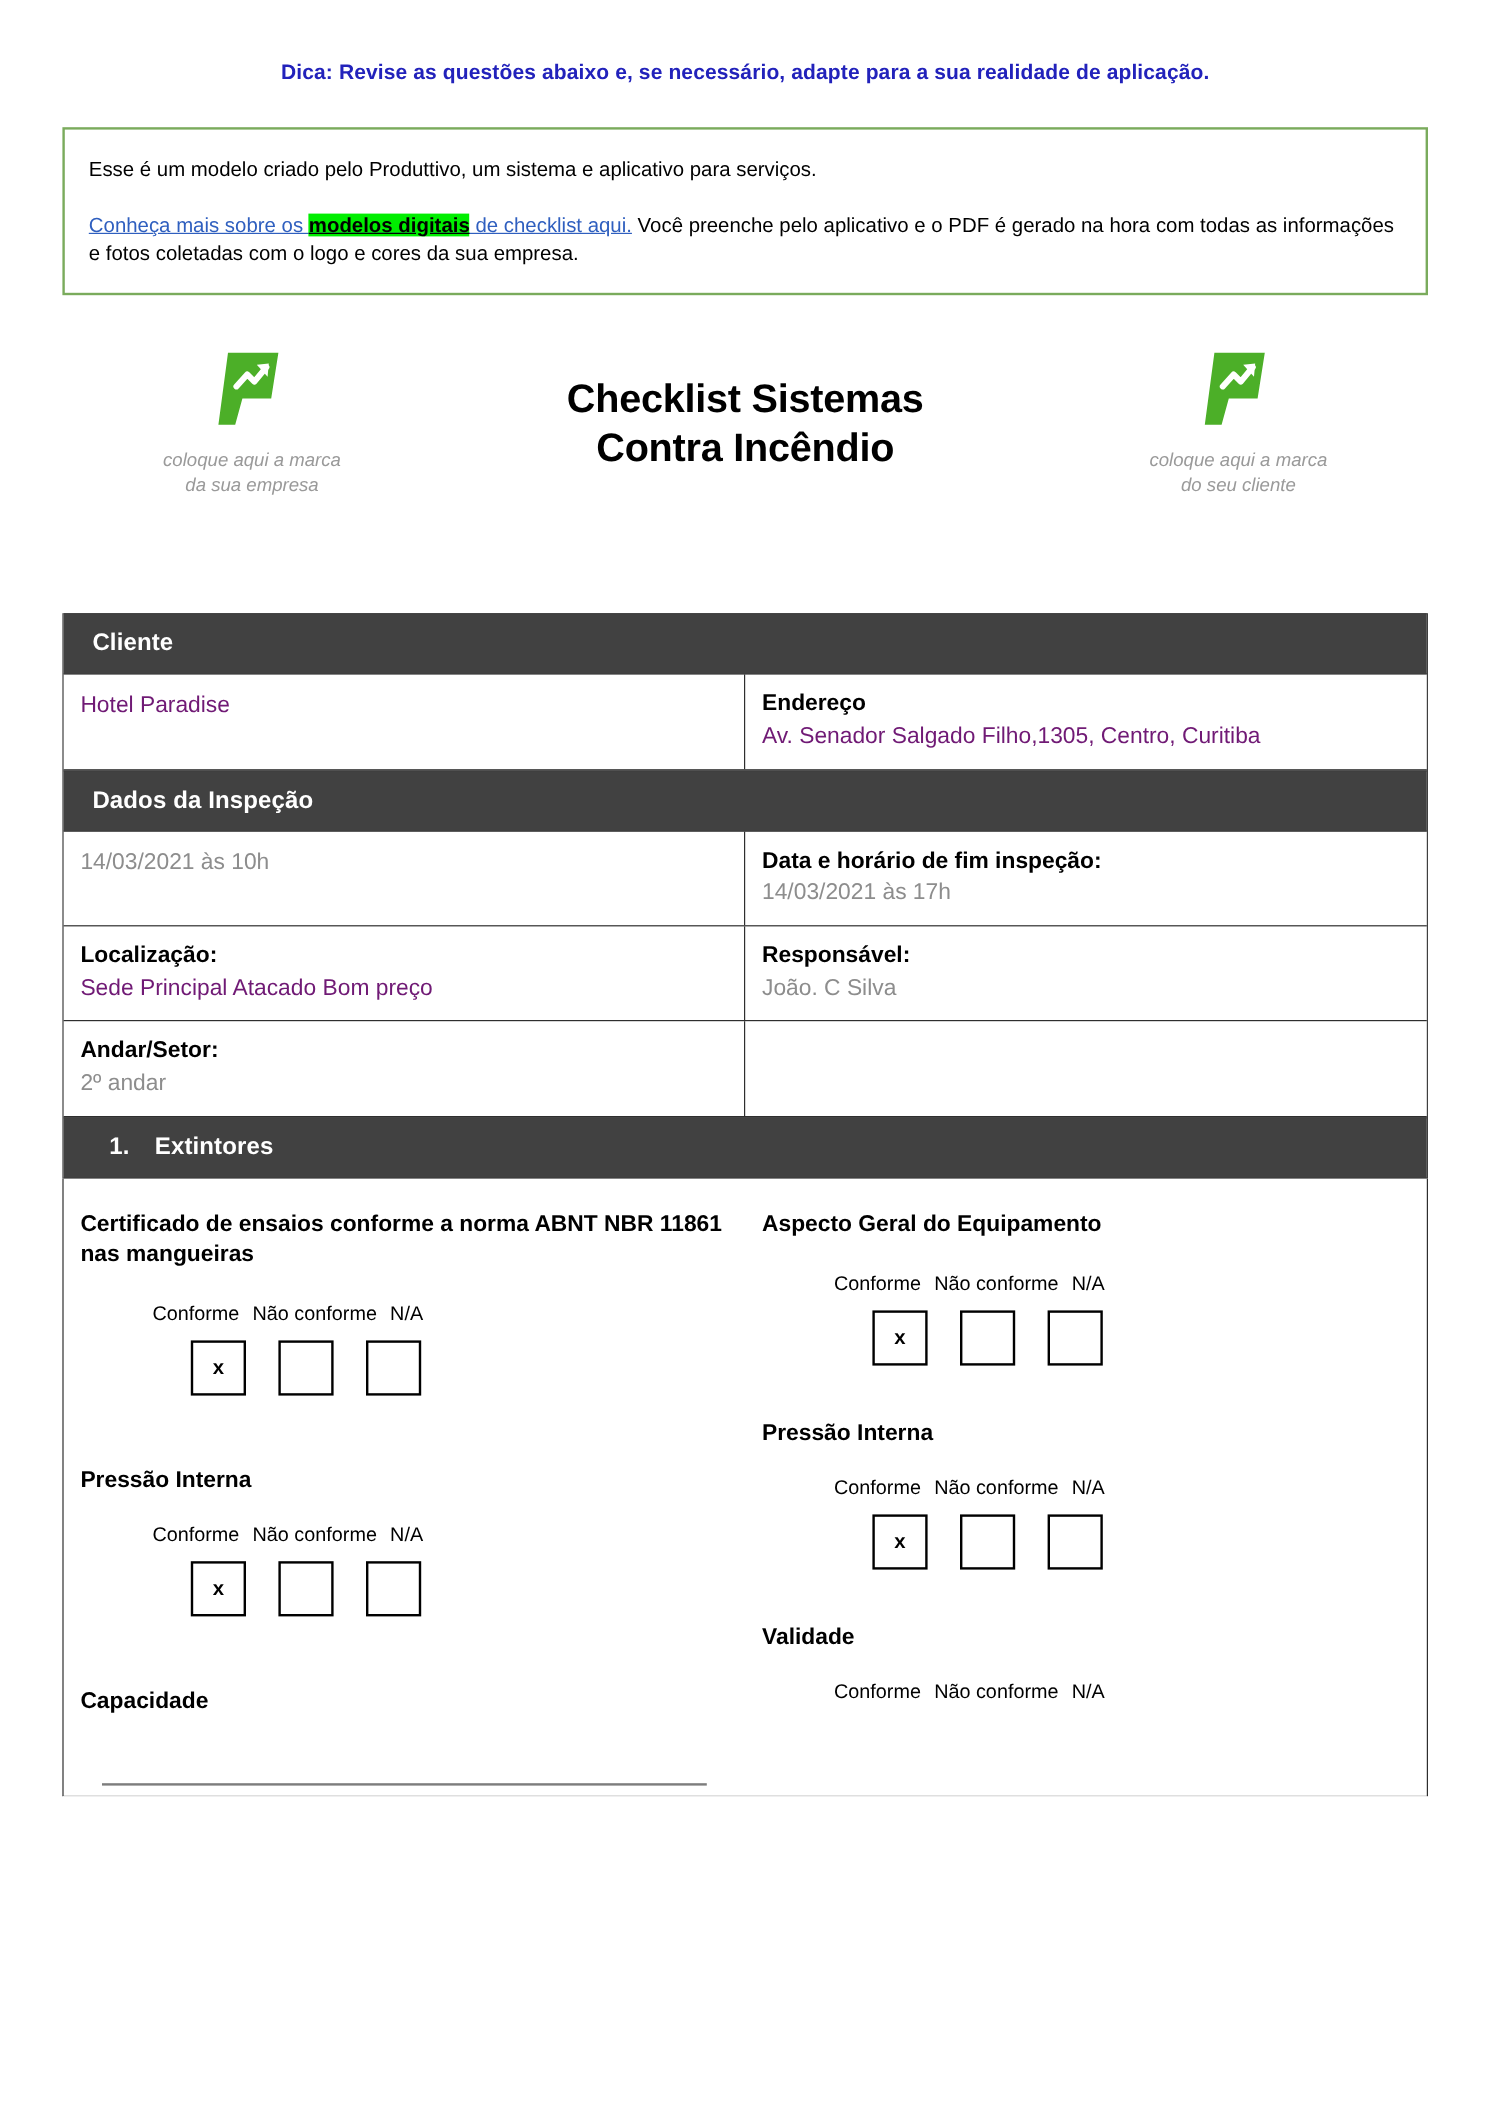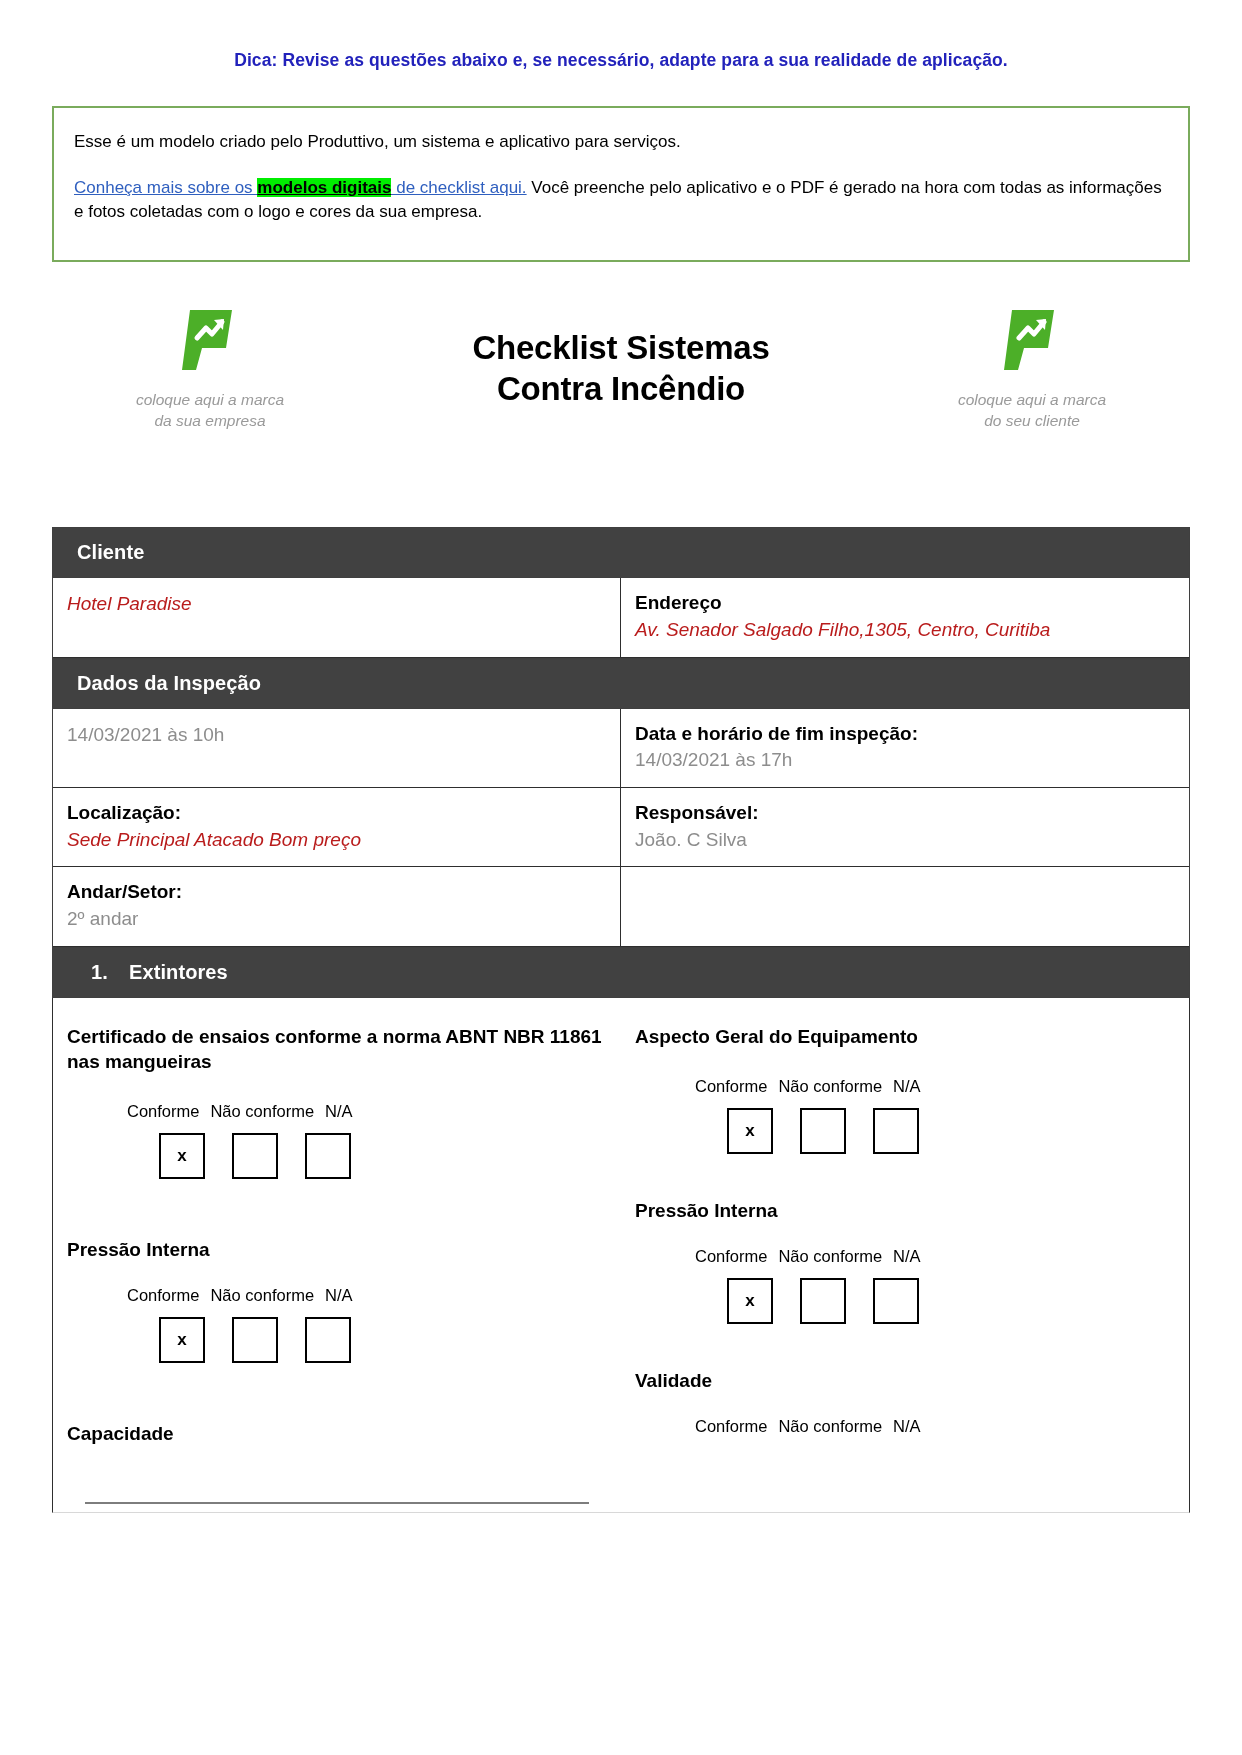--- a/index.html
+++ b/index.html
@@ -33,21 +33,21 @@
     border: 2px solid #7aab5c;
     background: #ffffff;
     padding: 22px 20px 20px 20px;
     min-height: 130px;
   }
   .infobox p {
     margin: 0 0 22px 0;
     font-size: 17px;
     line-height: 1.42;
   }
-  .infobox p:last-child { margin-bottom: 16px; }
+  .infobox p:last-child { margin-bottom: 0; }
   .link {
     color: #2f5fbf;
     text-decoration: underline;
   }
   .link-strong {
     color: #000000;
     font-weight: 700;
     background: #00ee00;
     text-decoration: underline;
   }
@@ -124,21 +124,21 @@
     line-height: 1.35;
     display: block;
   }
   .cell .val {
     font-size: 19px;
     line-height: 1.35;
     display: block;
     margin-top: 1px;
   }
   .val.grey { color: #8d8d8d; }
-  .val.dark { color: #b91c1c; font-style: italic; }
+  .val.dark { color: #701a75; }
 
   
   .checkbody {
     border-left: 1.5px solid #2e2e2e;
     border-right: 1.5px solid #2e2e2e;
     border-bottom: 1.5px solid #d8d8d8;
     padding: 26px 0 0 0;
     display: flex;
   }
   .col {

